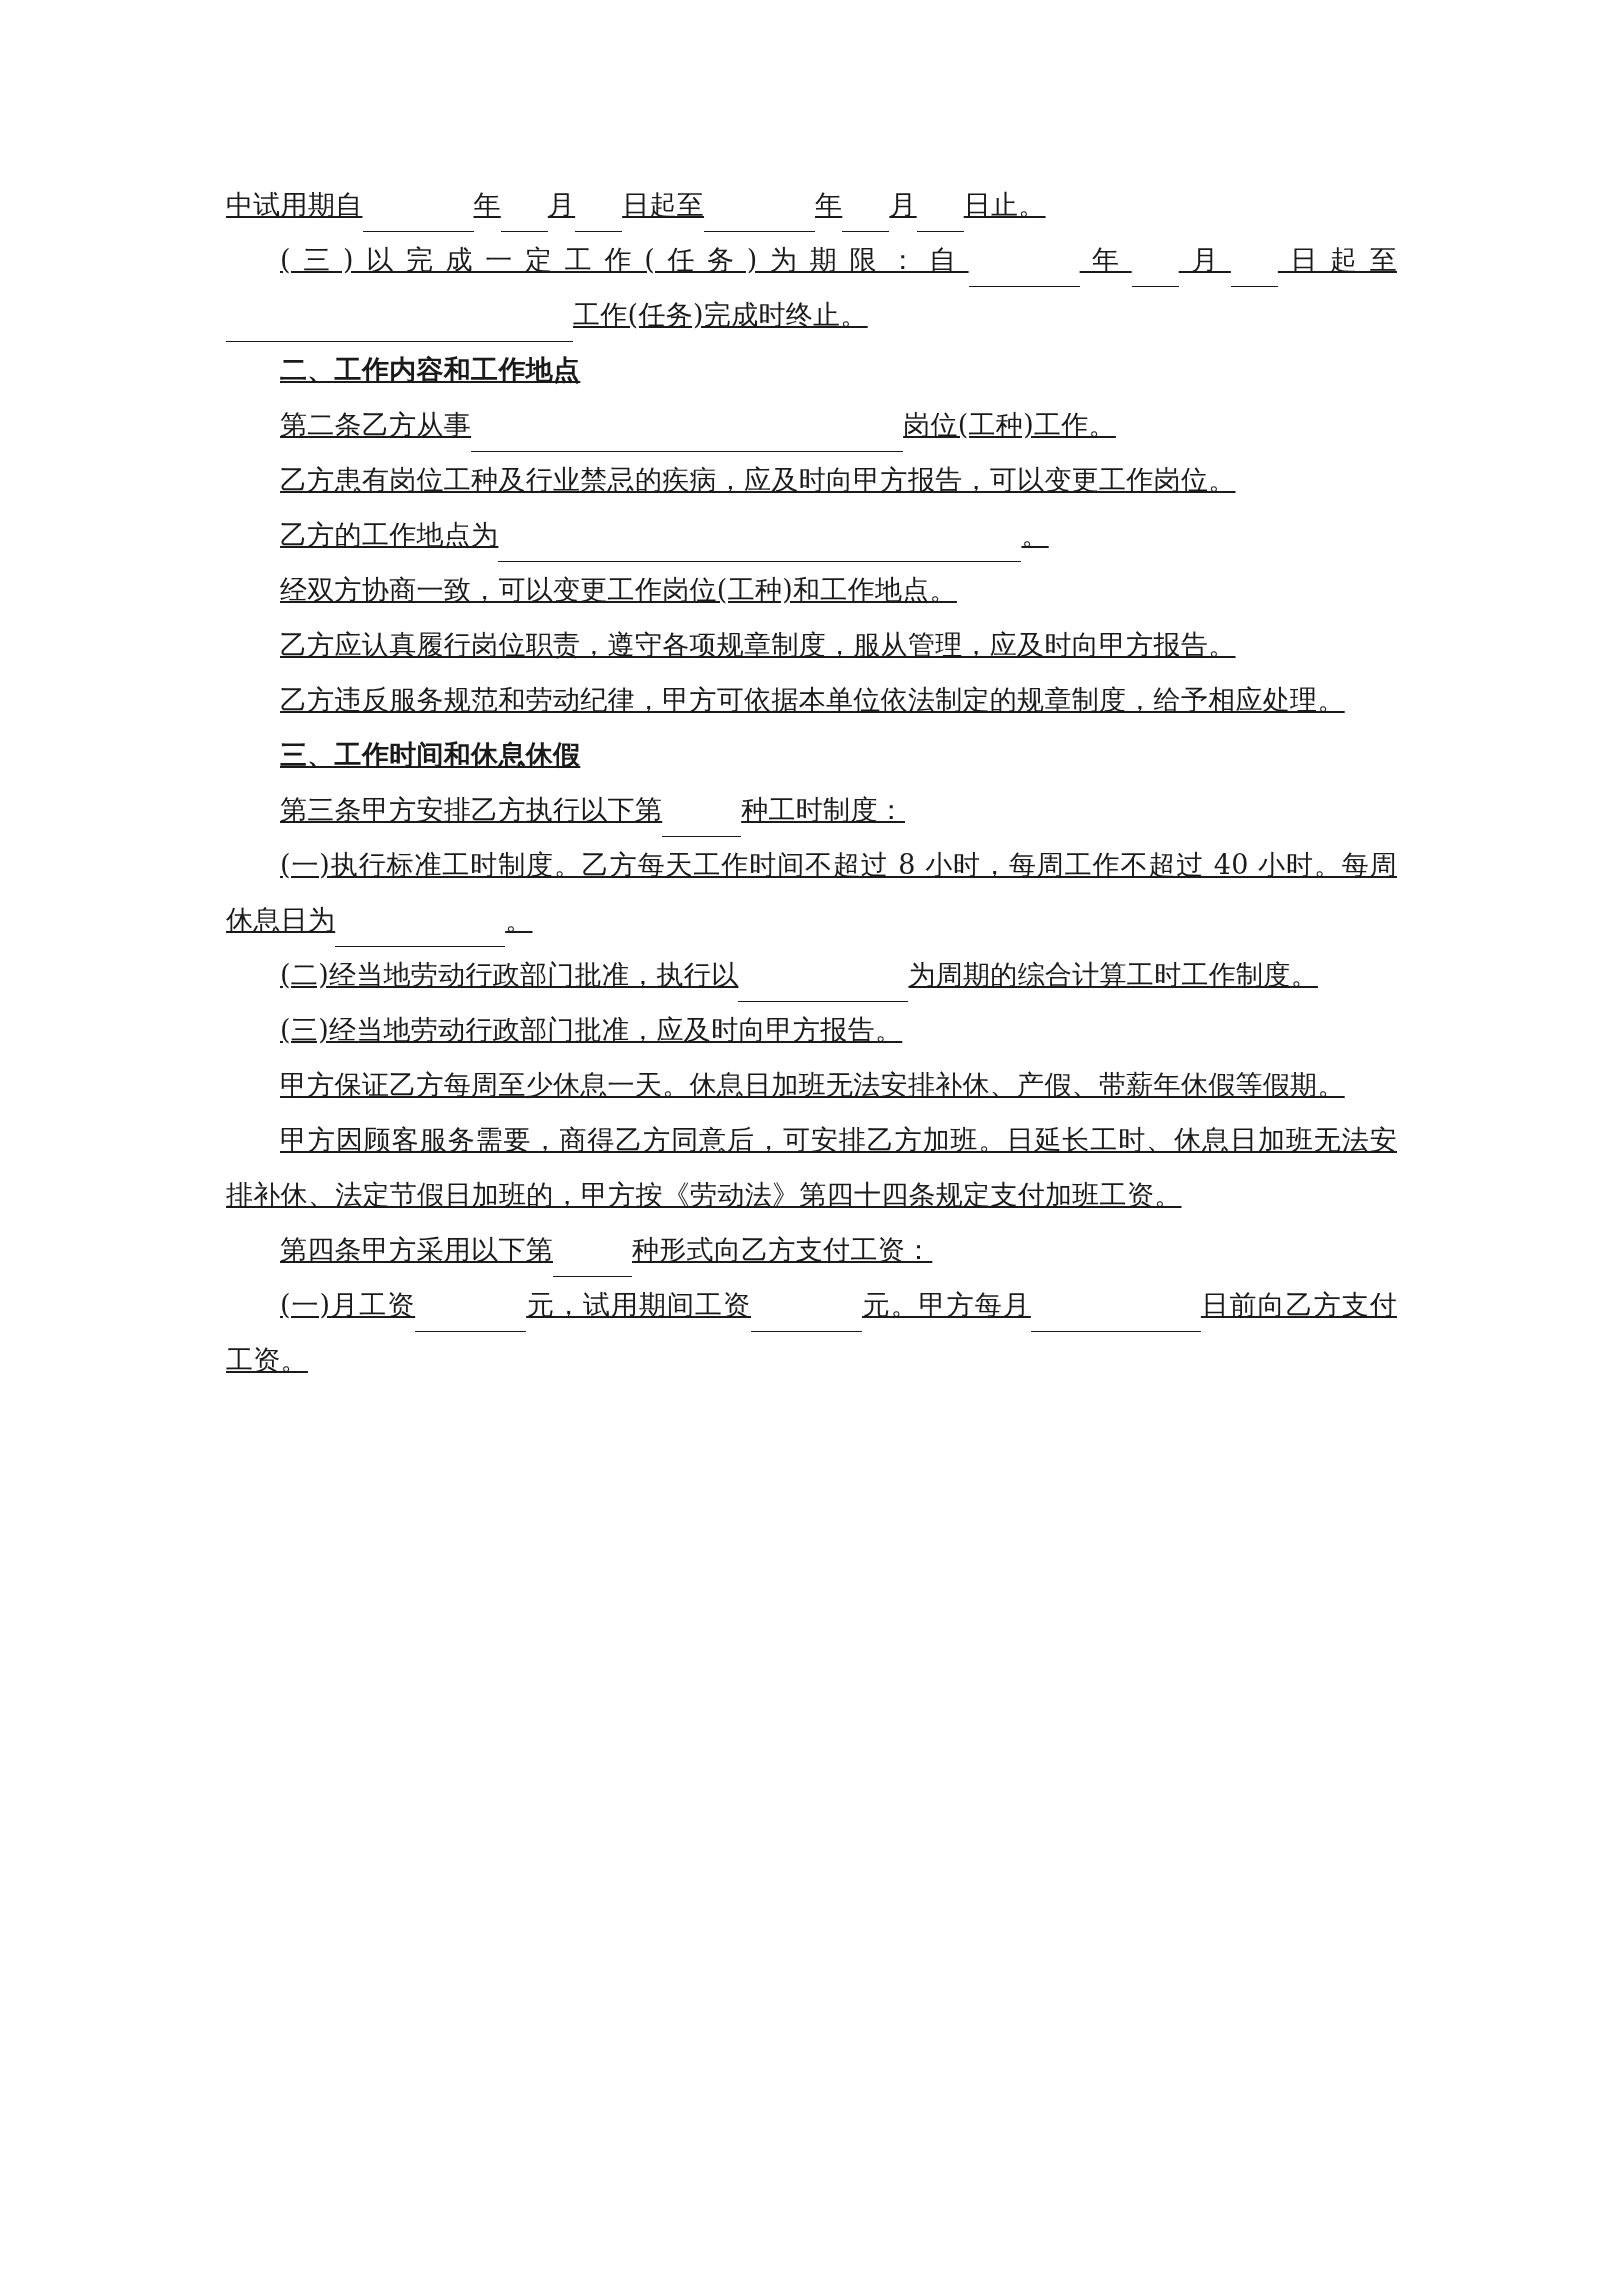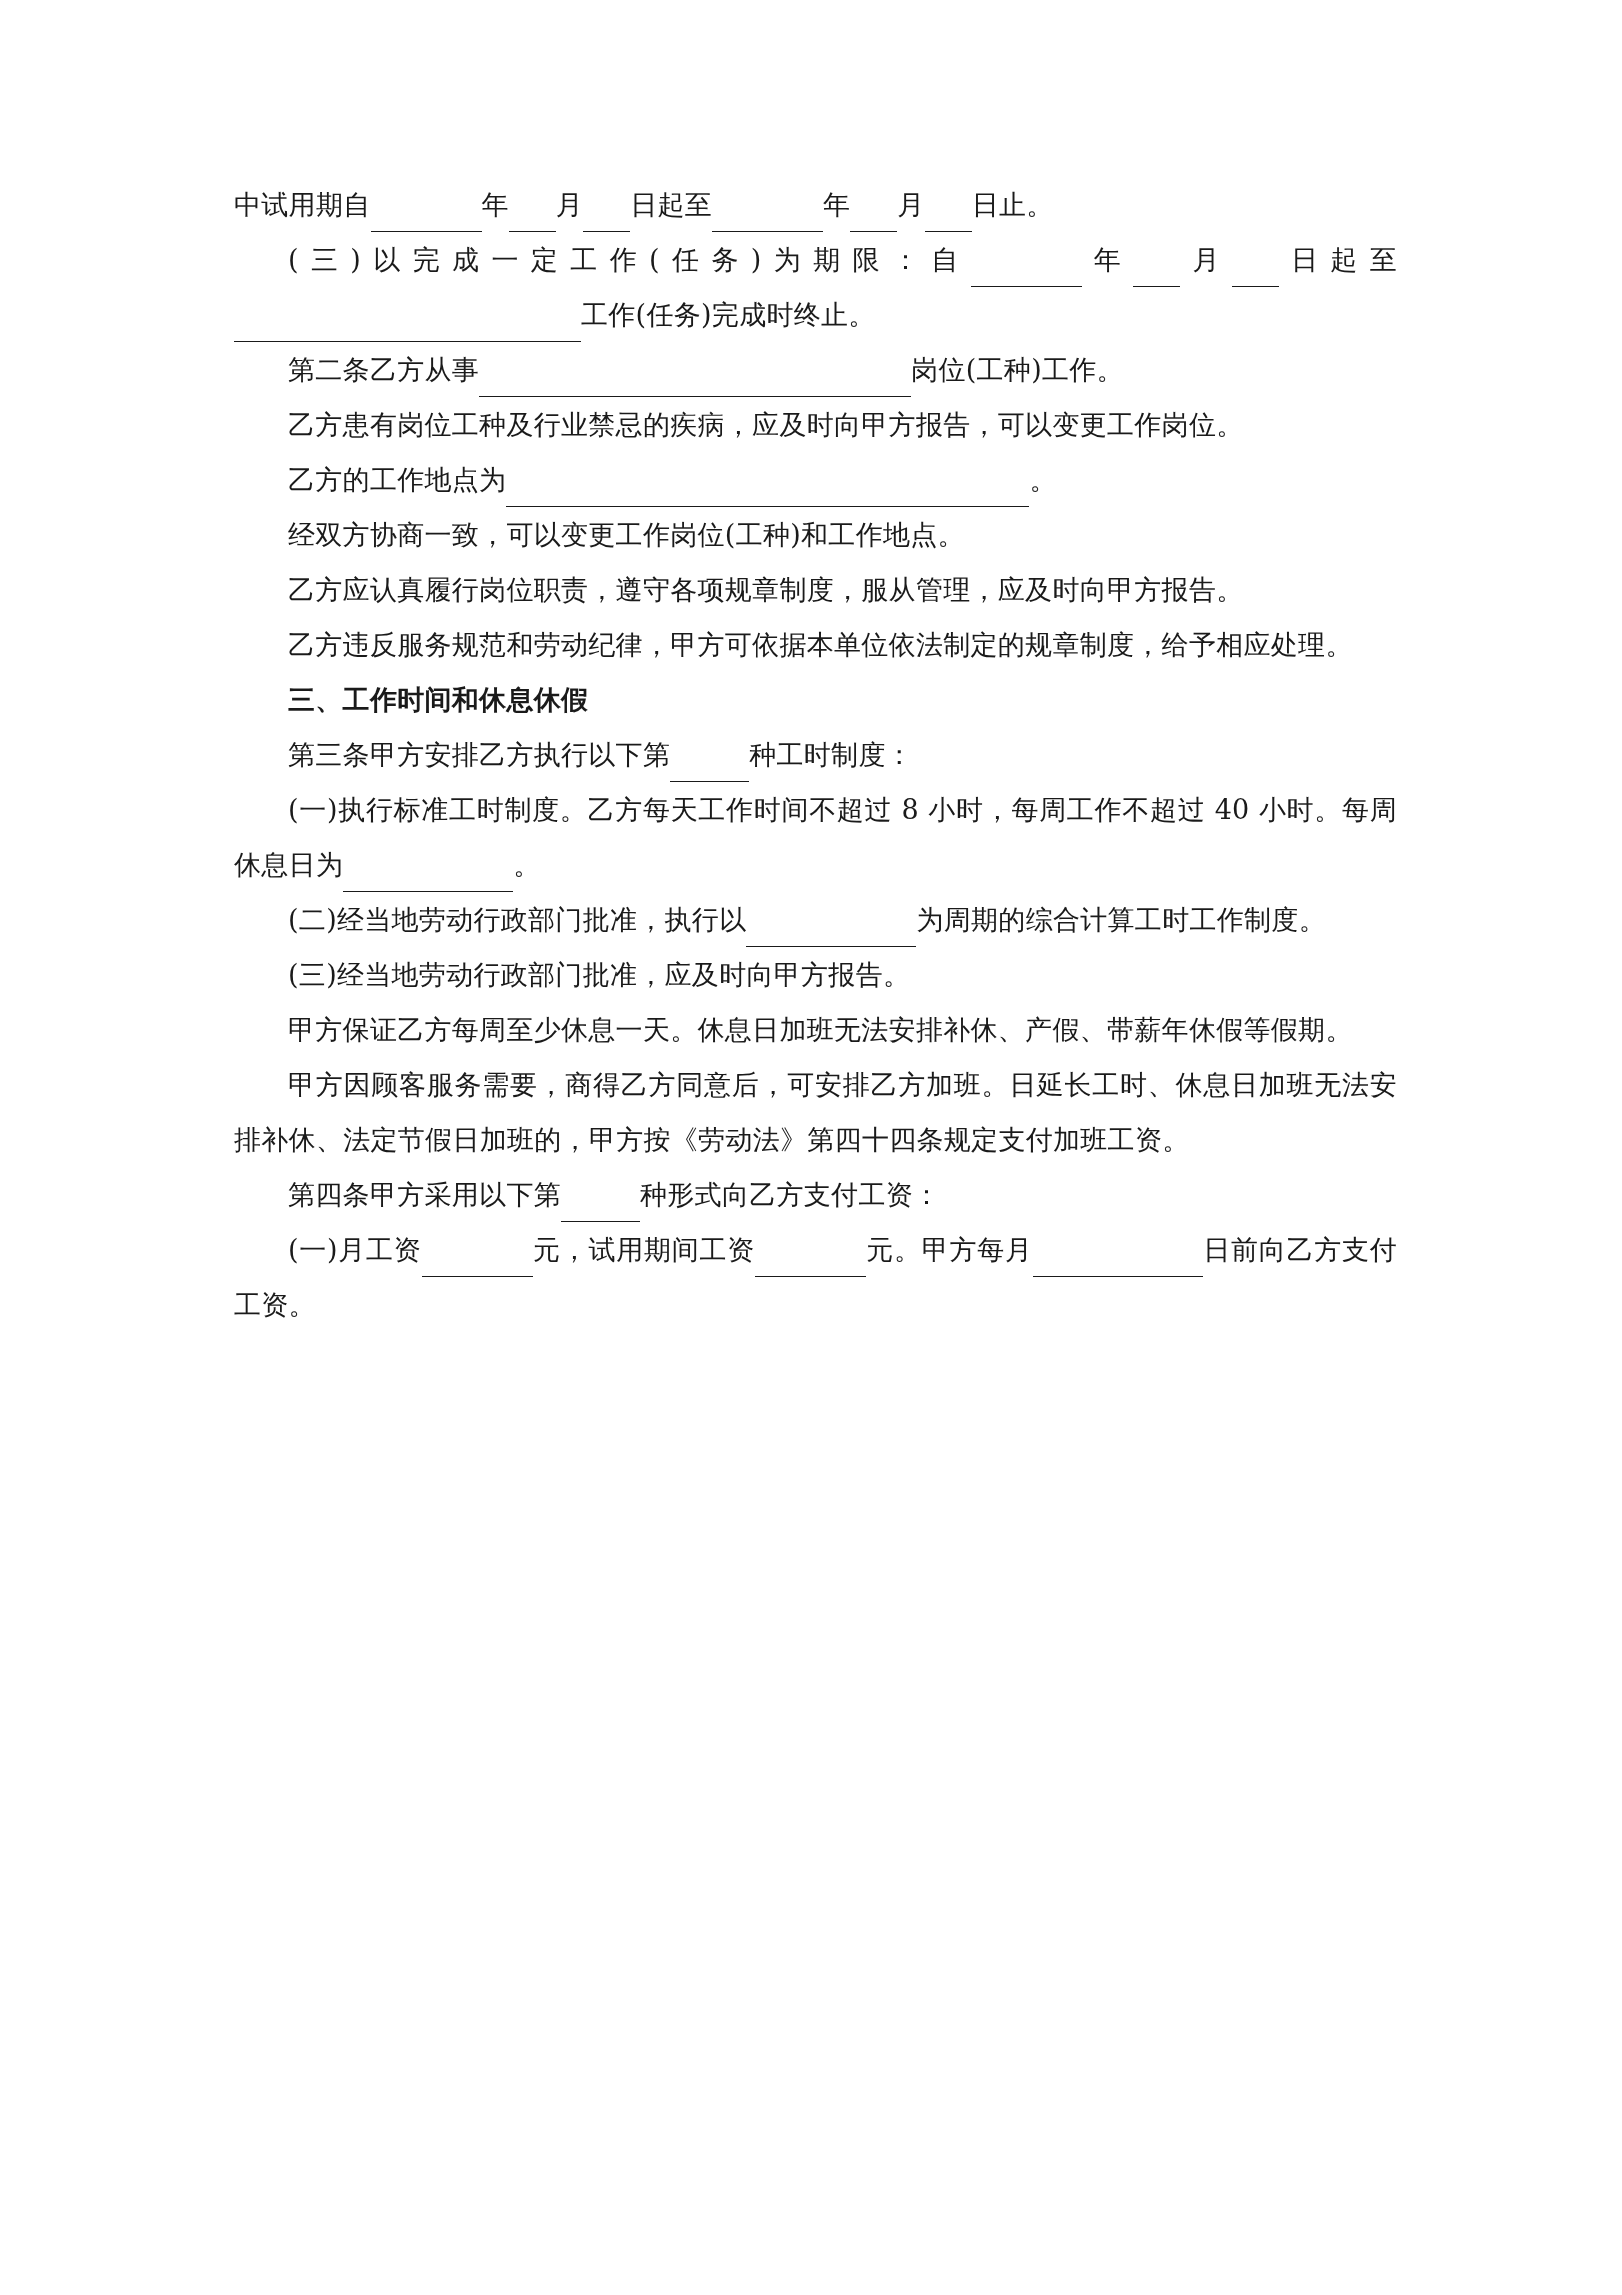--- a/index.html
+++ b/index.html
@@ -17,27 +17,28 @@
     font-family: "DejaVu Serif", "Liberation Serif", serif;
     color: #1a1a1a;
   }
   .content {
     position: absolute;
     left: 226px;
     top: 177px;
     width: 1171px;
   }
   p {
-    margin: 0 0 0 8px;
+    margin: 0 0 0 0;
     font-size: 27px;
     line-height: 55px;
     letter-spacing: 0.3px;
     text-align: justify;
     text-justify: inter-ideograph;
     word-break: break-all;
+    text-decoration: underline;
   }
   p.indent {
     text-indent: 54px;
   }
   p.heading {
     text-indent: 54px;
     font-weight: bold;
   }
   .blank {
     display: inline-block;
@@ -52,20 +53,21 @@
   .b-wide { width: 347px; }
   .b-vwide { width: 432px; }
 </style>
 </head>
 <body>
 
 <div class="page">
   <div class="content" id="body">
       <p class="">中试用期自<span class="blank b-lg"></span>年<span class="blank b-sm"></span>月<span class="blank b-sm"></span>日起至<span class="blank b-lg"></span>年<span class="blank b-sm"></span>月<span class="blank b-sm"></span>日止。</p>
       <p class="indent">(三)以完成一定工作(任务)为期限：自<span class="blank b-lg"></span>年<span class="blank b-sm"></span>月<span class="blank b-sm"></span>日起至<span class="blank b-wide"></span>工作(任务)完成时终止。</p>
+      <p class="heading">二、工作内容和工作地点</p>
       <p class="indent">第二条乙方从事<span class="blank b-vwide"></span>岗位(工种)工作。</p>
       <p class="indent">乙方患有岗位工种及行业禁忌的疾病，应及时向甲方报告，可以变更工作岗位。</p>
       <p class="indent">乙方的工作地点为<span class="blank" style="width:523px"></span>。</p>
       <p class="indent">经双方协商一致，可以变更工作岗位(工种)和工作地点。</p>
       <p class="indent">乙方应认真履行岗位职责，遵守各项规章制度，服从管理，应及时向甲方报告。</p>
       <p class="indent">乙方违反服务规范和劳动纪律，甲方可依据本单位依法制定的规章制度，给予相应处理。</p>
       <p class="heading">三、工作时间和休息休假</p>
       <p class="indent">第三条甲方安排乙方执行以下第<span class="blank b-md"></span>种工时制度：</p>
       <p class="indent">(一)执行标准工时制度。乙方每天工作时间不超过 8 小时，每周工作不超过 40 小时。每周休息日为<span class="blank b-xl"></span>。</p>
       <p class="indent">(二)经当地劳动行政部门批准，执行以<span class="blank b-xl"></span>为周期的综合计算工时工作制度。</p>

